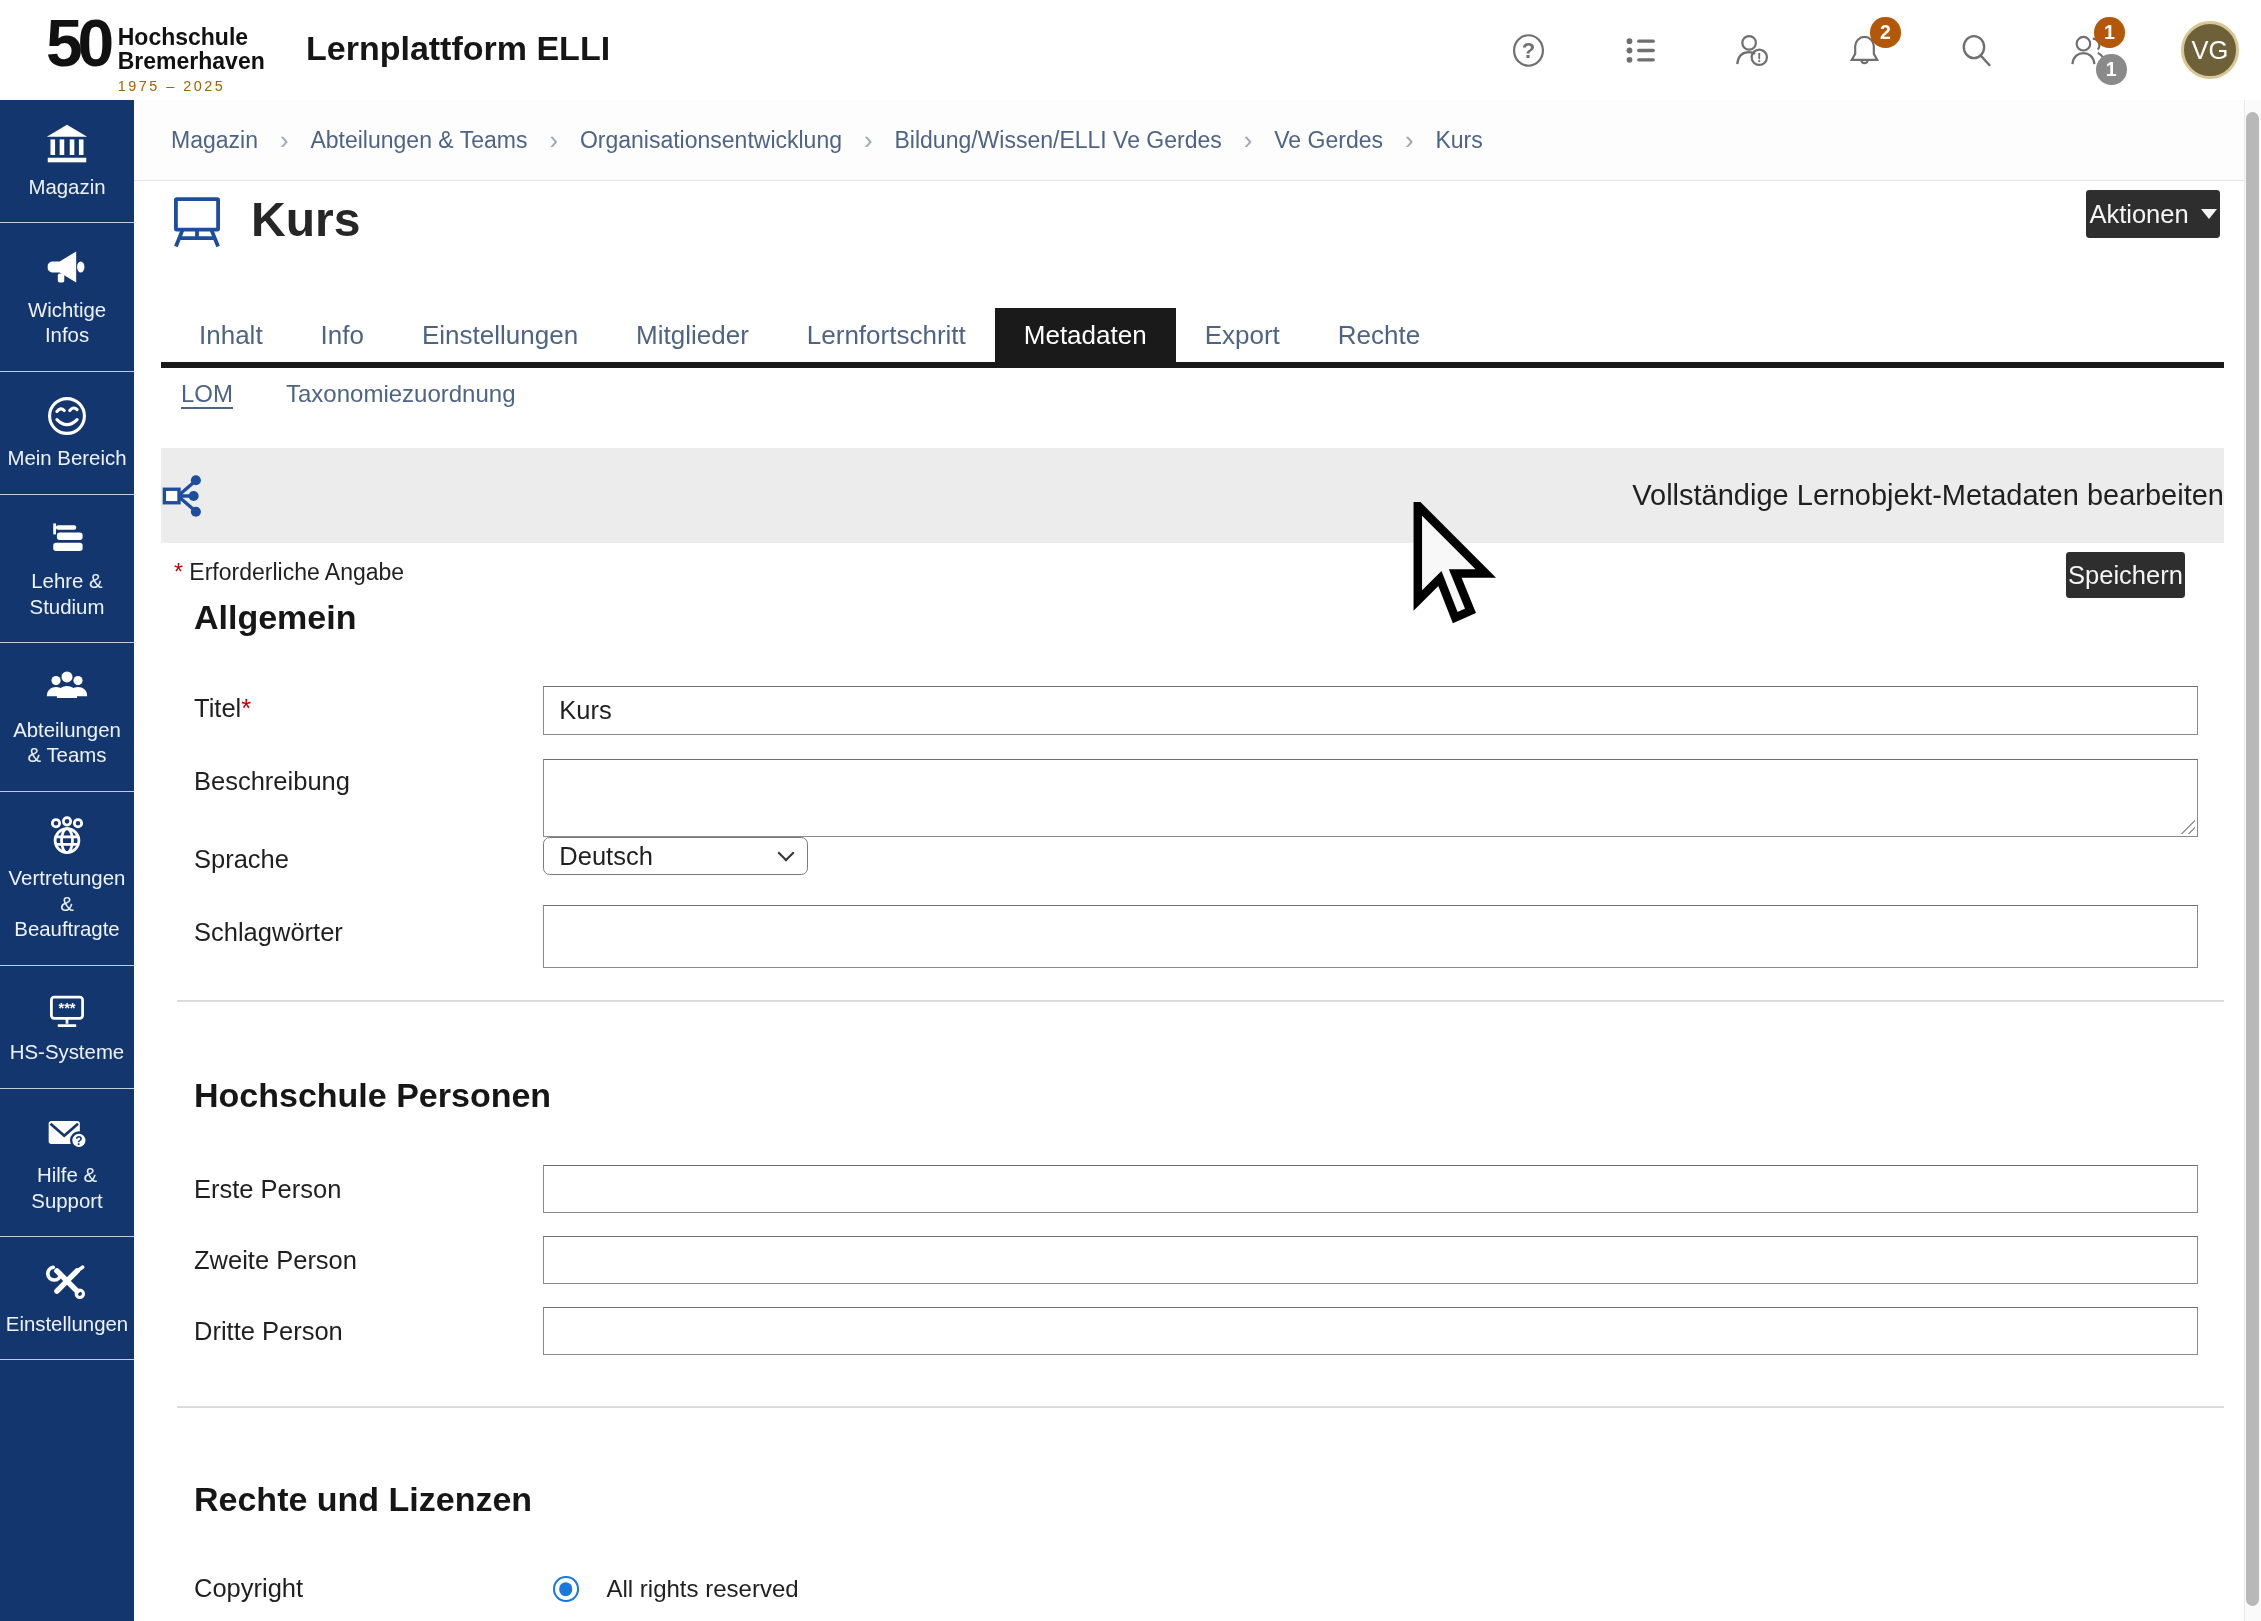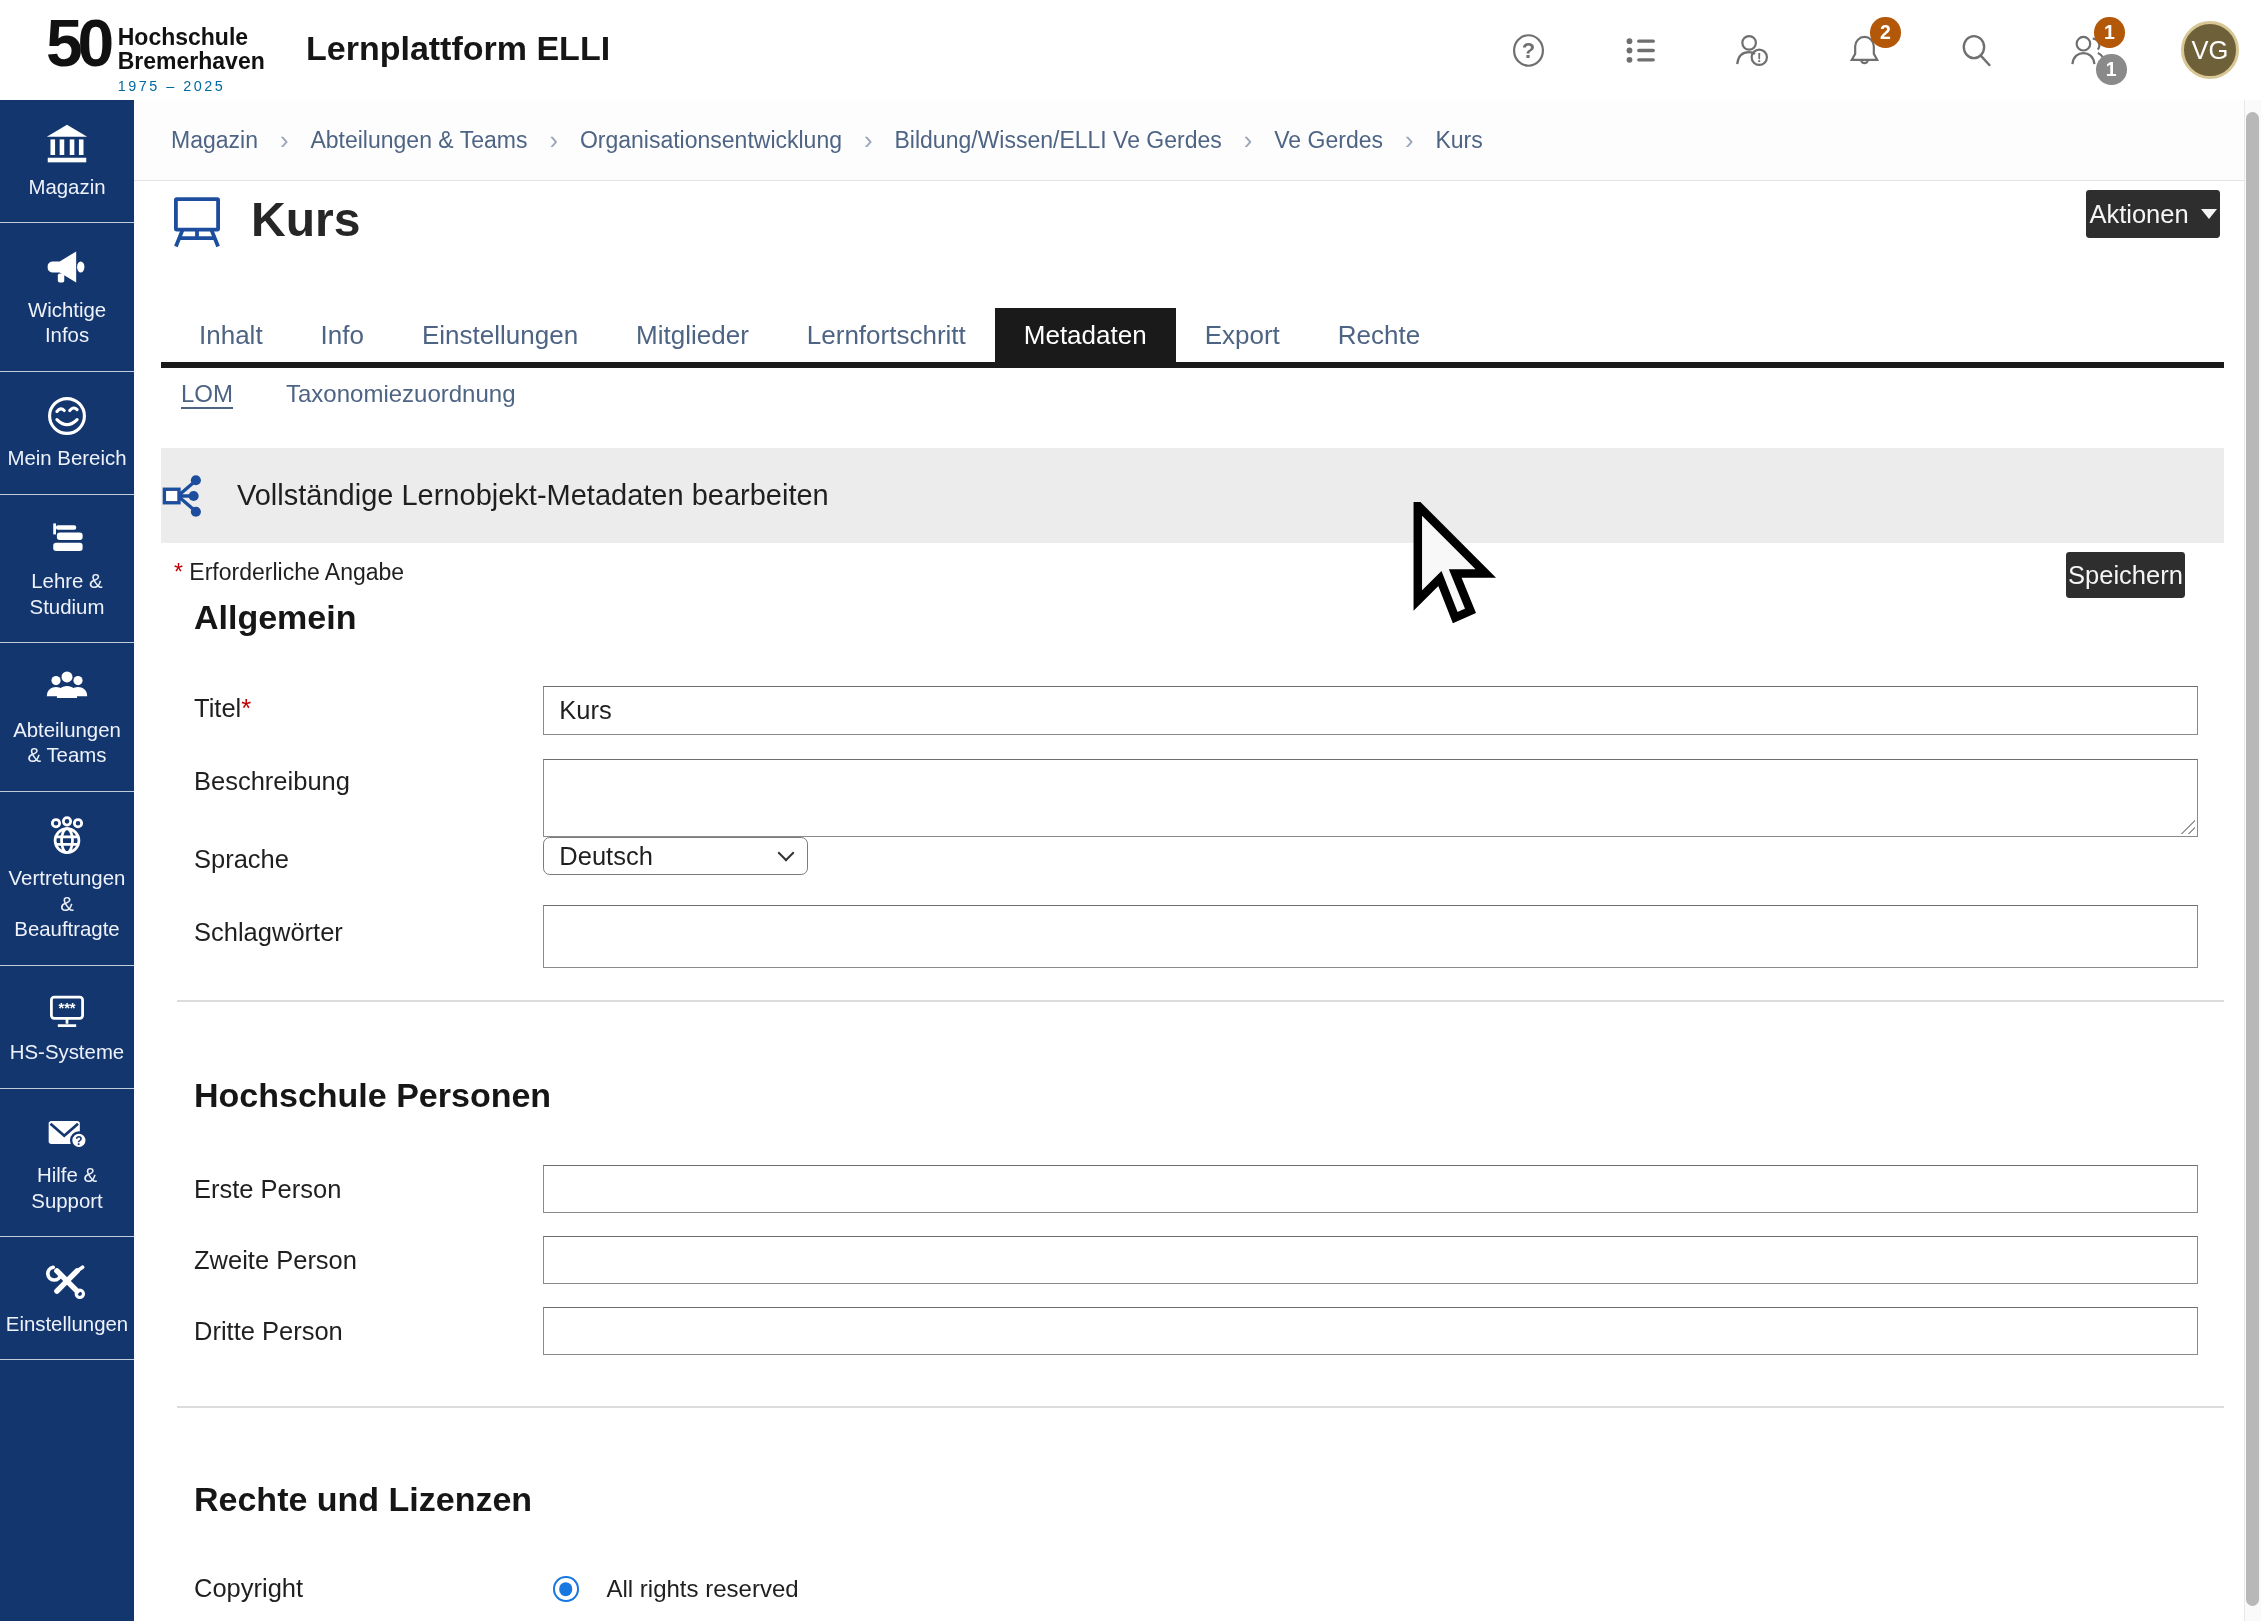--- a/index.html
+++ b/index.html
@@ -8,21 +8,21 @@
     position:relative; overflow:hidden; background:#fff;
     font-family:"Liberation Sans","DejaVu Sans",sans-serif; color:#1f1f1f;
   }
 
   
   .header { position:absolute; left:0; top:0; width:2261px; height:100px; background:#fff; z-index:5; }
   .logo { position:absolute; left:46px; top:10.2px; display:flex; align-items:flex-start; }
   .logo-big { font-size:66px; font-weight:800; letter-spacing:-5.1px; line-height:66px; color:#111; }
   .logo-txt { margin-left:8.5px; margin-top:15.3px; }
   .logo-name { font-size:23px; font-weight:700; line-height:24px; color:#111; }
-  .logo-years { font-size:14.4px; letter-spacing:2.5px; color:#0369a1; margin-top:4.2px; }
+  .logo-years { font-size:14.4px; letter-spacing:2.5px; color:#a16207; margin-top:4.2px; }
   .app-title { position:absolute; left:306px; top:29px; font-size:34px; font-weight:700; color:#161616; }
 
   .header-right { position:absolute; right:22px; top:0; height:100px; display:flex; align-items:center; gap:73px; }
   .hicon { position:relative; width:39px; height:39px; }
   .hicon svg { width:39px; height:39px; }
   .badge { position:absolute; min-width:31px; height:31px; border-radius:15.3px; color:#fff;
            font-size:19.5px; font-weight:700; display:flex; align-items:center; justify-content:center; }
   .badge-orange { background:#B35708; }
   .badge-gray { background:#8A8A8A; }
   .badge-tr { top:-13.6px; right:-17px; }
@@ -56,21 +56,21 @@
   .tab { height:54px; line-height:54px; padding:0 29px; font-size:26px; color:#4E6484; cursor:pointer; }
   .tab.active { background:#1a1a1a; color:#fff; font-weight:400; }
   .tab-underline { position:absolute; left:161px; top:362px; width:2063px; height:6px; background:#1a1a1a; }
 
   .subtabs { position:absolute; left:181px; top:380px; display:flex; gap:53px; }
   .subtab { font-size:24px; color:#4E6484; cursor:pointer; }
   .subtab.active { text-decoration:underline; text-underline-offset:5.1px; }
 
   
   .banner { position:absolute; left:161px; top:448px; width:2063px; height:95px; background:#ececec;
-            display:flex; align-items:center; justify-content:flex-start; gap:22px; cursor:pointer; }
+            display:flex; align-items:center; justify-content:space-between; gap:22px; cursor:pointer; }
   .banner-label { font-size:29px; color:#1f1f1f; }
 
   
   .required-note { position:absolute; left:174px; top:559px; font-size:23px; color:#1f1f1f; }
   .star { color:#C00000; }
   .save-btn { position:absolute; left:2066px; top:552px; width:119px; height:46px; }
 
   .section-title { position:absolute; font-size:34px; font-weight:700; color:#161616; }
   .flabel { position:absolute; left:194px; font-size:25.5px; color:#1f1f1f; }
 

